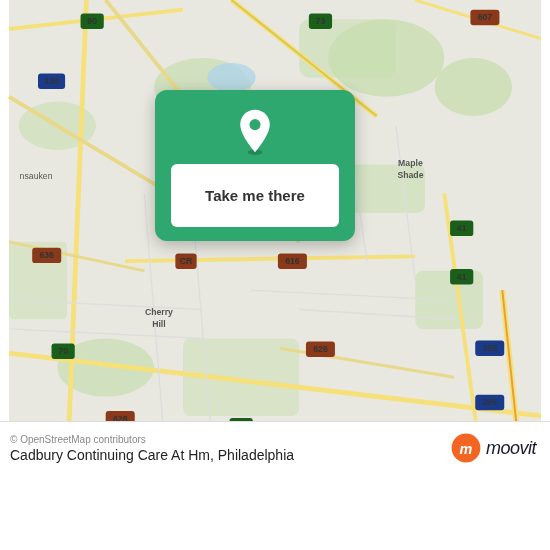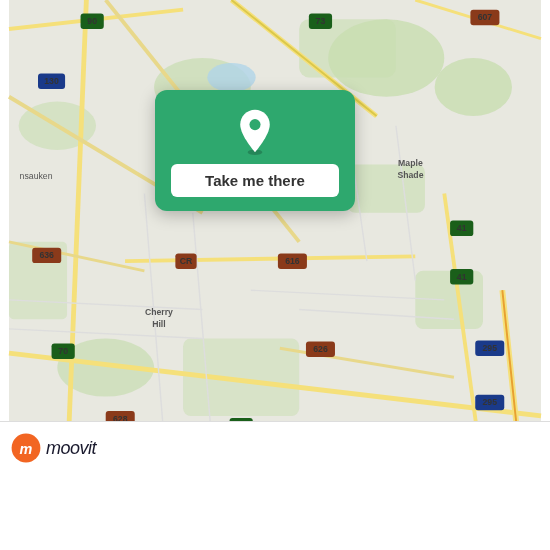--- a/index.html
+++ b/index.html
@@ -47,21 +47,21 @@
       width: 48px;
       height: 48px;
       margin-bottom: 8px;
     }
 
     #take-me-there-btn {
       background: white;
       color: #333;
       border: none;
       border-radius: 6px;
-      padding: 8px 22px;
+      padding: 23px 22px;
       font-size: 15px;
       font-weight: 600;
       cursor: pointer;
       width: 100%;
       text-align: center;
     }
 
     
     #bottom-bar {
       position: absolute;
@@ -241,20 +241,24 @@
     <svg id="popup-pin-icon" viewBox="0 0 48 52" xmlns="http://www.w3.org/2000/svg">
       <ellipse cx="24" cy="48" rx="8" ry="3" fill="rgba(0,0,0,0.2)"></ellipse>
       <path d="M24 2C15.16 2 8 9.16 8 18c0 12 16 30 16 30s16-18 16-30C40 9.16 32.84 2 24 2z" fill="white"></path>
       <circle cx="24" cy="18" r="6" fill="#2ea86e"></circle>
     </svg>
 
     <button id="take-me-there-btn">Take me there</button>
   </div>
 
   <div id="bottom-bar">
+    <div id="bottom-left">
+      <span id="copyright-text">© OpenStreetMap contributors</span>
+      <span id="location-name">Cadbury Continuing Care At Hm, Philadelphia</span>
+    </div>
 
     <div id="moovit-logo">
 
       <svg id="moovit-logo-icon" viewBox="0 0 40 40" xmlns="http://www.w3.org/2000/svg">
         <circle cx="20" cy="20" r="18" fill="#f26522"></circle>
         <text x="20" y="27" text-anchor="middle" font-size="18" fill="white" font-weight="bold" font-style="italic">m</text>
       </svg>
       <span id="moovit-text" style="font-size:18px; font-weight:normal; color:#1a1a2e; font-style:italic; letter-spacing:-0.5px;">moovit</span>
     </div>
   </div>

